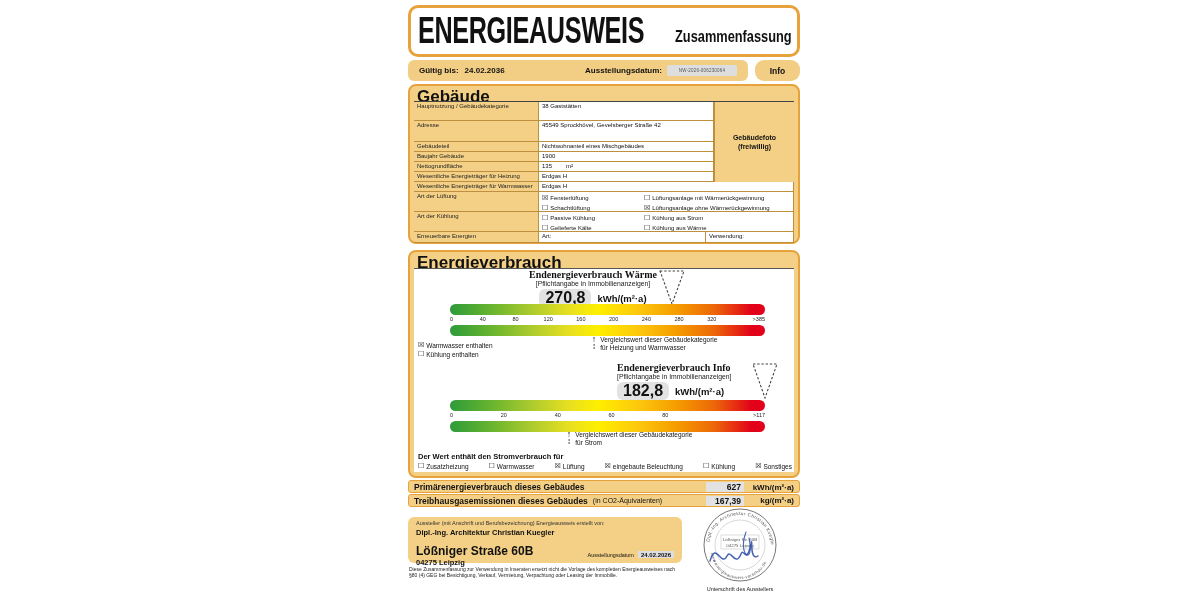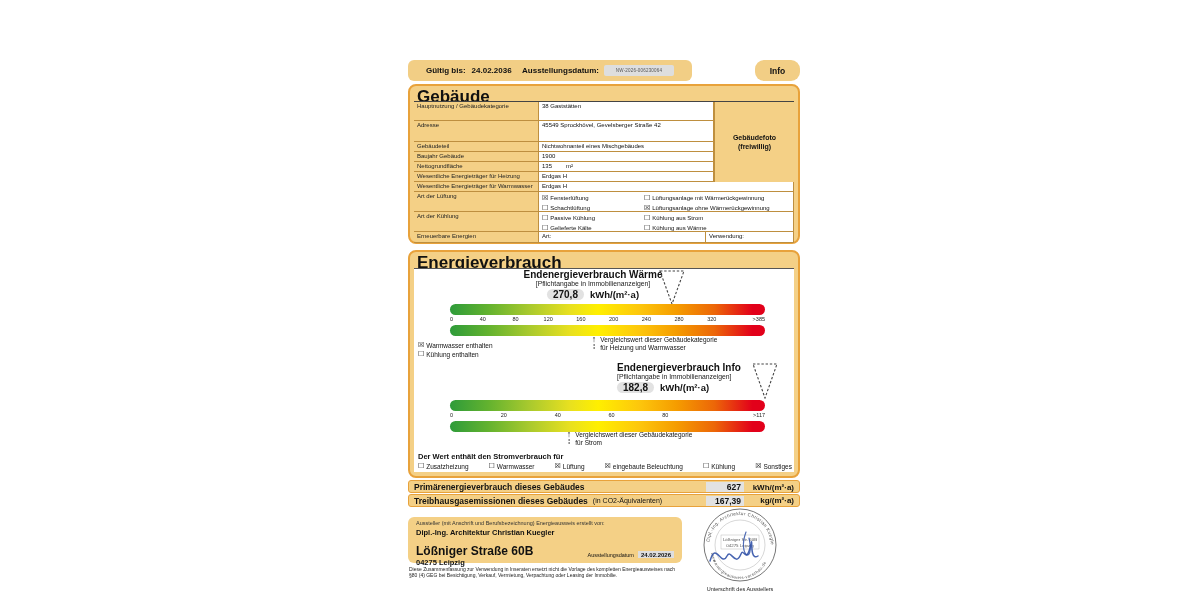--- a/index.html
+++ b/index.html
@@ -10,23 +10,23 @@
   
   .title-box { position:absolute; left:408px; top:5px; width:392px; height:52px;
                background:#fff; border:3px solid #E8A23B; border-radius:10px;
                display:flex; align-items:center; padding-left:7px; overflow:hidden; }
   .title-main { font-size:36px; font-weight:bold; letter-spacing:-0.5px; white-space:nowrap;
                 transform:scaleX(0.70); transform-origin:left center; }
   .title-sub { font-size:16px; font-weight:bold; white-space:nowrap; margin-left:-66px;
                transform:scaleX(0.80); transform-origin:left center; margin-top:12px; }
 
   
-  .valid-bar { position:absolute; left:408px; top:60px; width:284px; height:21px;
+  .valid-bar { position:absolute; left:408px; top:60px; width:340px; height:21px;
                background:#F2CE85; border-radius:6px; display:flex; align-items:center;
-               padding:0 18px; font-size:8px; font-weight:bold; }
+               padding:0 11px; font-size:8px; font-weight:bold; }
   .valid-date { margin-left:6px; }
   .reg-group { margin-left:auto; display:flex; align-items:center; }
   .reg-field { margin-left:5px; width:70px; height:11px; background:#DEDEDE;
                border-radius:2px; font-size:4.5px; font-weight:normal; color:#555;
                display:flex; align-items:center; justify-content:center; letter-spacing:0.2px; }
   .info-btn { position:absolute; left:755px; top:60px; width:45px; height:21px;
               background:#F2CE85; border-radius:9px; display:flex; align-items:center;
               justify-content:center; font-size:8.5px; font-weight:bold; cursor:pointer; }
 
   
@@ -54,24 +54,24 @@
   .opt { display:flex; align-items:center; white-space:nowrap; }
   .cbg { font-family:"DejaVu Sans", sans-serif; font-size:7px; margin-right:2px; line-height:1; }
   .split-cell { display:flex; padding:0; }
   .split-a { flex:0 0 166px; padding:1px 3px; }
   .split-b { flex:1; border-left:0.6px solid #BE8F3F; padding:1px 3px; }
 
   
   .ev-body { position:absolute; left:4px; right:4px; top:16px; bottom:4px;
              background:#fff; border-top:1px solid #555; }
   .ev-abs { position:absolute; }
-  .blk-title { font-size:10px; font-weight:bold; }
+  .blk-title { font-size:10px; font-weight:bold;font-family:Liberation Serif, serif; }
   .blk-sub { font-size:6.8px; color:#222; }
   .blk-valrow { display:flex; align-items:center; margin-top:2px; }
-  .val-badge { background:#E2E2E2; font-size:10px; font-weight:bold; padding:0 6px;border-radius:6px; }
+  .val-badge { background:#E2E2E2; font-size:16px; font-weight:bold; padding:0 6px;border-radius:6px; }
   .val-unit { font-size:9.5px; font-weight:bold; margin-left:6px; }
   .waerme-head { left:64px; top:0; width:230px; text-align:center; }
   .waerme-head .blk-valrow { justify-content:center; }
   .strom-head { left:203px; top:93px; }
   .scale { left:36px; width:315px; }
   #scale1 { top:35px; } #scale2 { top:131px; }
   .grad-bar { height:11px; border-radius:6px;
     background:linear-gradient(90deg,#2E9B3A 0%,#62B22F 12%,#A8C92E 25%,#E8E020 38%,#FFEF00 47%,#FDC70C 60%,#F59C00 72%,#EC6608 84%,#E2001A 96%); }
   .tick-strip { position:relative; height:10px; }
   .tick { position:absolute; top:1px; font-size:5.5px; color:#222; transform:translateX(-50%); }
@@ -114,20 +114,24 @@
                 line-height:1.25; color:#222; }
   .seal { position:absolute; left:694px; top:506px; width:92px; height:78px; }
   .seal-caption { position:absolute; left:690px; top:586px; width:100px; text-align:center;
                   font-size:5.5px; color:#222; }
 </style>
 </head>
 <body>
 
 <div class="canvas">
 
+  <div class="title-box">
+    <span class="title-main">ENERGIEAUSWEIS</span>
+    <span class="title-sub">Zusammenfassung</span>
+  </div>
 
   <div class="valid-bar">
     <span>Gültig bis:</span>
     <span class="valid-date">24.02.2036</span>
     <span class="reg-group">
       <span>Ausstellungsdatum:</span>
       <span class="reg-field">NW-2026-006230064</span>
     </span>
   </div>
   <div class="info-btn">Info</div>

